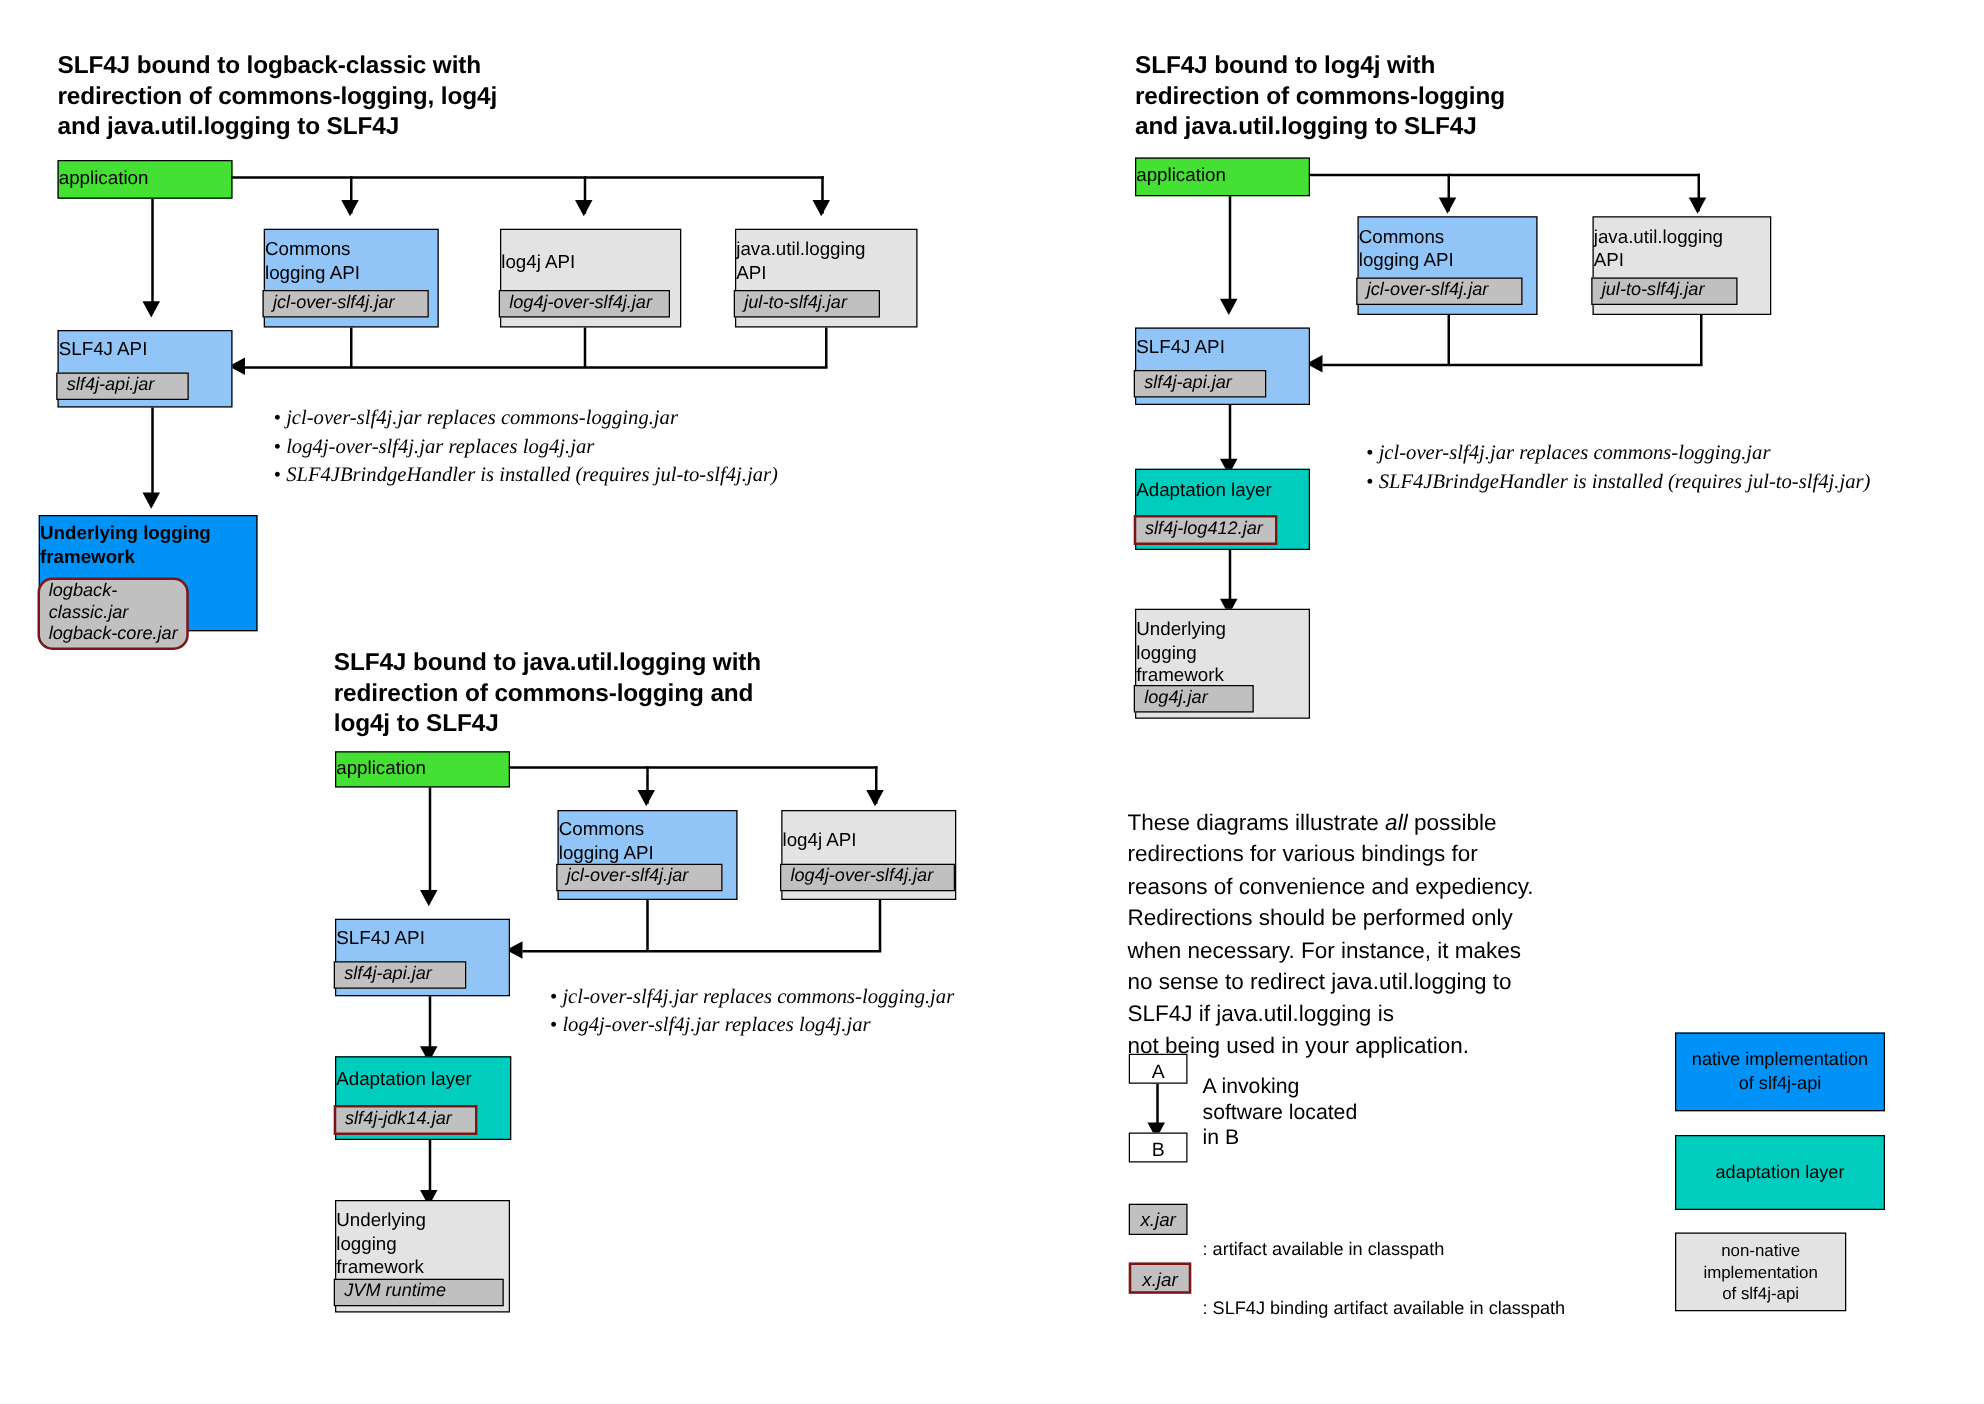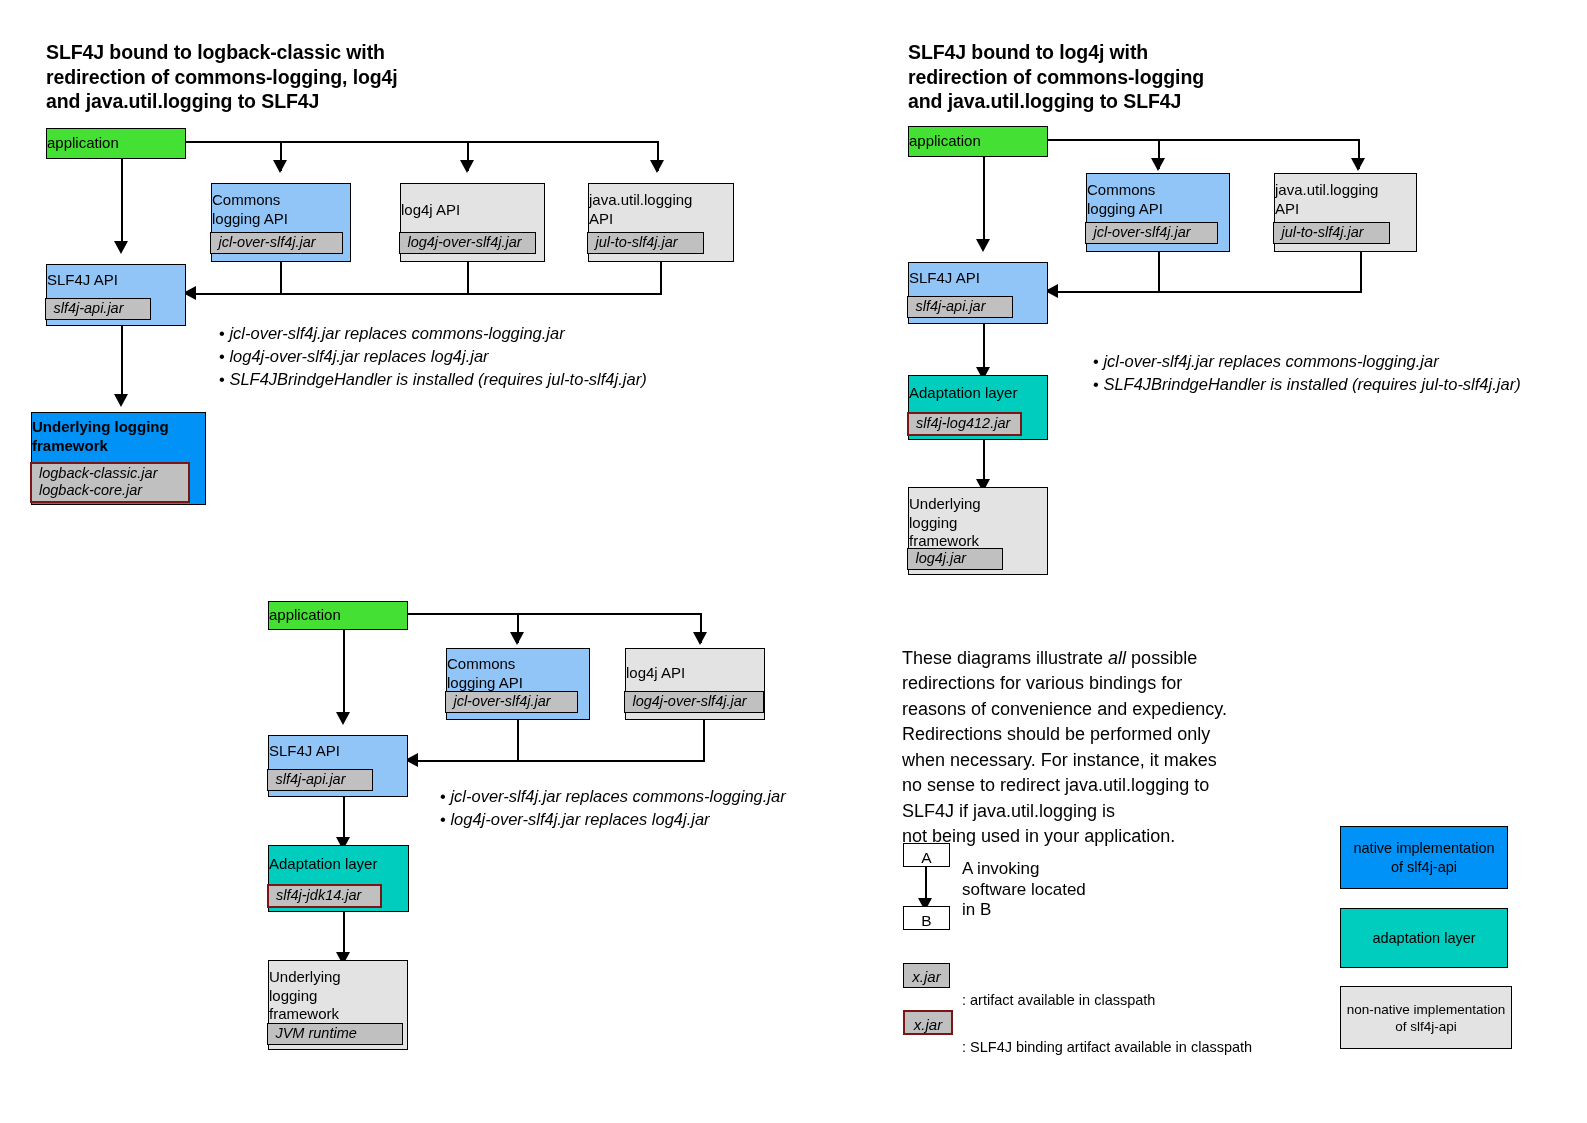--- a/index.html
+++ b/index.html
@@ -92,21 +92,21 @@
   }
 
   
   .notes {
     position: absolute;
     font-style: italic;
     font-size: 16.5px;
     line-height: 23px;
     white-space: nowrap;
   }
-  .notes .bullet-row { white-space: nowrap; }
+  .notes .bullet-row { white-space: nowrap; font-family: Liberation Serif, serif; }
   .notes .bullet-row::before {
     content: "\2022\00a0";
     font-style: normal;
   }
 
   
   .blurb {
     position: absolute;
     font-weight: normal;
     font-size: 18px;
@@ -218,21 +218,21 @@
     <span class="node-label" style="margin-top:6px;">SLF4J API</span>
     <div class="artifact" style="left:-1.6px; top:33px; width:106px;">slf4j-api.jar</div>
   </div>
 
   <div class="ln vln" style="left:121px; top:326px; height:73px;"></div>
   <div class="arrow-down" style="left:114px; top:394px;"></div>
 
   <div class="node native" style="left:31px; top:412px; width:175px; height:93px;">
     <span class="node-label" style="margin-top:5px;font-weight:bold;">Underlying logging
 framework</span>
-    <div class="artifact binding" style="left:-2px; top:49px; width:160px;">logback-classic.jar
+    <div class="artifact binding" style="left:-2px; top:49px; width:121px;border-radius:12px;">logback-classic.jar
 logback-core.jar</div>
   </div>
 
   <div class="notes" style="left:219px; top:322px;">
     <div class="bullet-row">jcl-over-slf4j.jar replaces commons-logging.jar</div>
     <div class="bullet-row">log4j-over-slf4j.jar replaces log4j.jar</div>
     <div class="bullet-row">SLF4JBrindgeHandler is installed (requires jul-to-slf4j.jar)</div>
   </div>
 
   <div class="diagram-title" style="left:908px; top:40px;">SLF4J bound to log4j with
@@ -290,20 +290,23 @@
 logging
 framework</span>
     <div class="artifact" style="left:-1.6px; top:60px; width:96px;">log4j.jar</div>
   </div>
 
   <div class="notes" style="left:1093px; top:350px; overflow:hidden; width:494px;">
     <div class="bullet-row">jcl-over-slf4j.jar replaces commons-logging.jar</div>
     <div class="bullet-row">SLF4JBrindgeHandler is installed (requires jul-to-slf4j.jar)</div>
   </div>
 
+  <div class="diagram-title" style="left:267px; top:518px;">SLF4J bound to java.util.logging with
+redirection of commons-logging and
+log4j to SLF4J</div>
 
   <div class="node app" style="left:268px; top:601px; width:140px; height:29px;">
     <span class="node-label" style="margin-top:4px;">application</span>
   </div>
 
   <div class="ln hln" style="left:407px; top:613px; width:295px;"></div>
   <div class="ln vln" style="left:517px; top:613px; height:30px;"></div>
   <div class="arrow-down" style="left:510px; top:632px;"></div>
   <div class="ln vln" style="left:700px; top:613px; height:30px;"></div>
   <div class="arrow-down" style="left:693px; top:632px;"></div>
@@ -380,18 +383,18 @@
   <div class="legend-chip binding" style="left:903px; top:1010px; width:50px; height:25px;">x.jar</div>
   <div class="legend-caption" style="left:962px; top:1013px;">: SLF4J binding artifact available in classpath</div>
 
   <div class="swatch" style="left:1340px; top:826px; width:168px; height:63px; background:#0092F7;">
     <span>native implementation
 of slf4j-api</span>
   </div>
   <div class="swatch" style="left:1340px; top:908px; width:168px; height:60px; background:#00CDBE;">
     <span>adaptation layer</span>
   </div>
-  <div class="swatch small" style="left:1340px; top:986px; width:172px; height:63px; background:#E3E3E3;">
+  <div class="swatch small" style="left:1340px; top:986px; width:137px; height:63px; background:#E3E3E3;">
     <span>non-native implementation
 of slf4j-api</span>
   </div>
 
 </div>
 
 </body></html>

